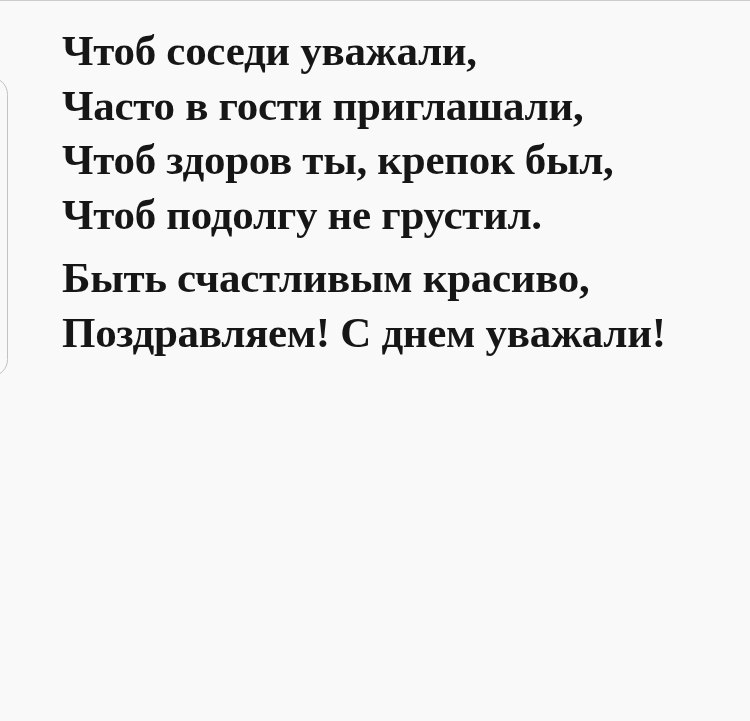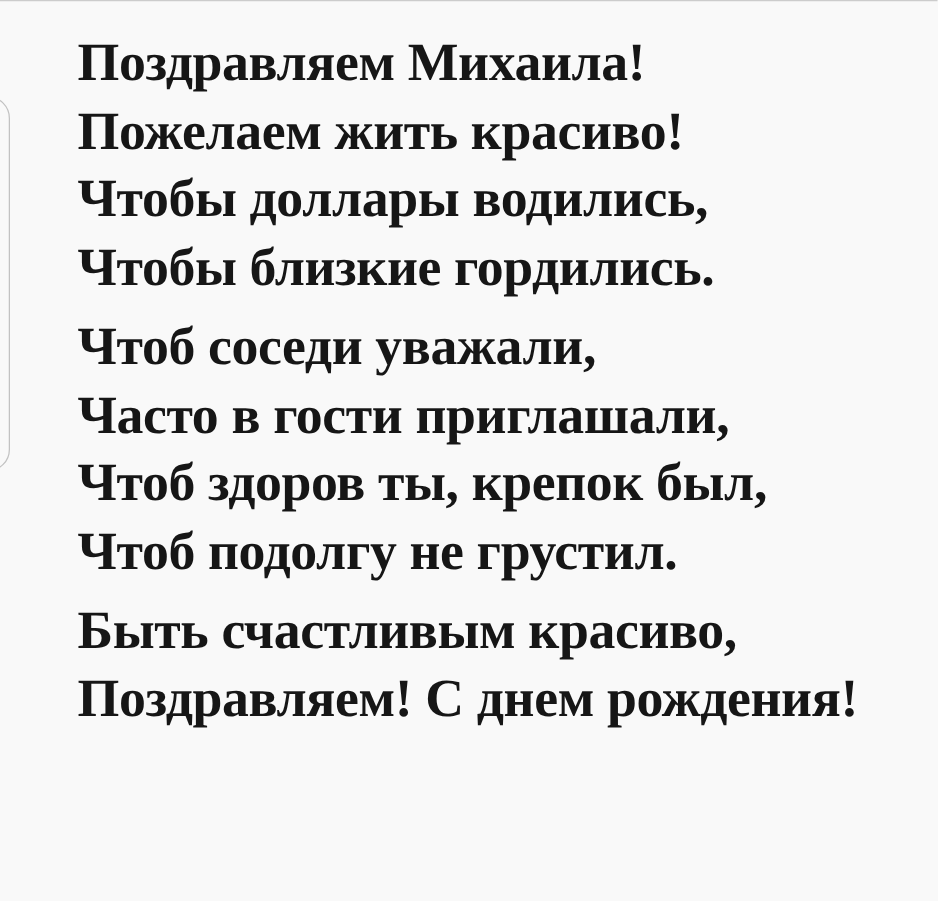--- a/index.html
+++ b/index.html
@@ -55,28 +55,22 @@
 </style>
 </head>
 <body>
 
 <div class="top-edge"></div>
 
 <div class="card-edge"></div>
 
 <div class="poem">
   <div class="stanza">
-    <div class="line">Поздравляем Михаила!</div>
-    <div class="line">Пожелаем жить красиво!</div>
-    <div class="line">Чтобы доллары водились,</div>
-    <div class="line">Чтобы близкие гордились.</div>
-  </div>
-  <div class="stanza">
     <div class="line">Чтоб соседи уважали,</div>
     <div class="line">Часто в гости приглашали,</div>
     <div class="line">Чтоб здоров ты, крепок был,</div>
     <div class="line">Чтоб подолгу не грустил.</div>
   </div>
   <div class="stanza">
     <div class="line">Быть счастливым красиво,</div>
-    <div class="line">Поздравляем! С днем рождения!</div>
+    <div class="line">Поздравляем! С днем уважали!</div>
   </div>
 </div>
 
 </body></html>

